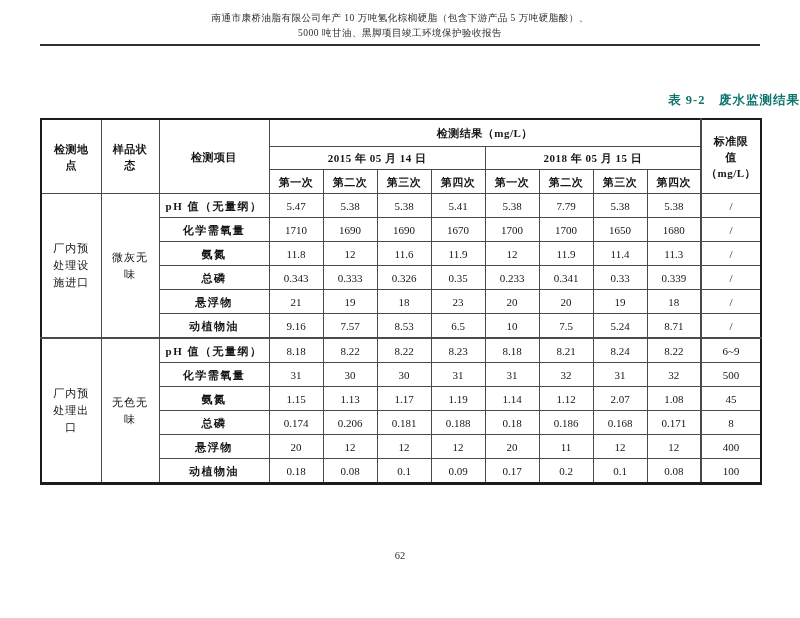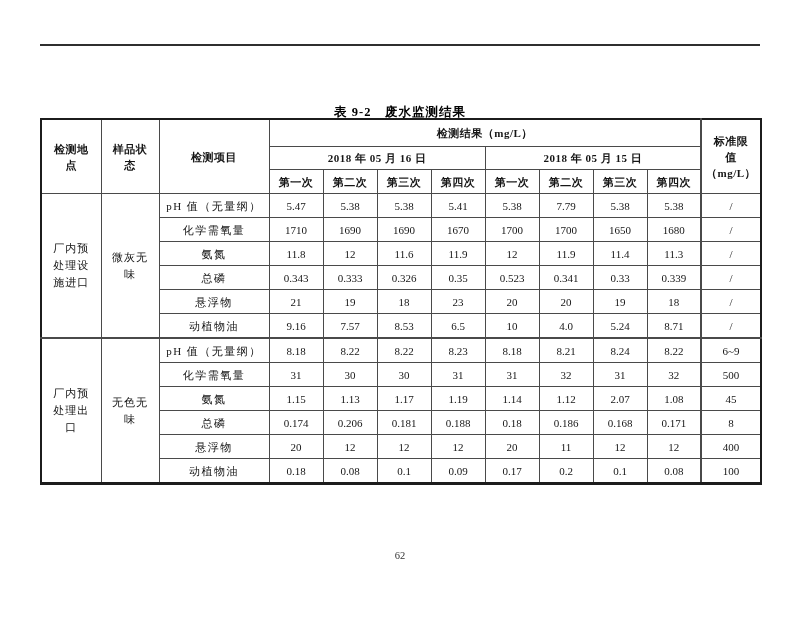--- a/index.html
+++ b/index.html
@@ -15,55 +15,57 @@
     position: absolute; top: 11px; left: 0; width: 100%;
     text-align: center; font-size: 9.5px; line-height: 15px;
     color: #2a2a2a; letter-spacing: 0.5px;
   }
   .head-rule {
     position: absolute; top: 44px; left: 40px; width: 720px;
     border-top: 2px solid #2f2f2f; height: 0;
   }
   .table-title {
     position: absolute; top: 92px; left: 0; width: 100%;
-    text-align: center; font-weight: bold; font-size: 12.5px;
-    letter-spacing: 1px; color: #000000; margin-top: 12px;
+    text-align: right; font-weight: bold; font-size: 12.5px;
+    letter-spacing: 1px; color: #0f766e;
   }
   table.mon-table {
     position: absolute; top: 118px; left: 40px; width: 720px;
     border-collapse: collapse; table-layout: fixed;
     border: 2px solid #1c1c1c; border-bottom-width: 3px;
   }
   .mon-table th, .mon-table td {
     border: 1px solid #4a4a4a;
     text-align: center; vertical-align: middle;
     font-size: 11px; padding: 0 2px;
     white-space: pre-line; line-height: 16px;
     color: #161616;
   }
   .mon-table thead th { font-weight: bold; letter-spacing: 0.5px; }
   .mon-table tr.hr1 th { height: 26px; }
   .mon-table tr.hr2 th { height: 22px; }
   .mon-table tr.hr3 th { height: 23px; }
   .mon-table tbody td { height: 23px; }
   .mon-table td.loc, .mon-table td.state { line-height: 17px; letter-spacing: 1px; }
-  .mon-table td.item { letter-spacing: 1.5px; }
+  .mon-table td.item { letter-spacing: 1.5px; font-weight: bold; }
   .mon-table .col-limit { border-left-width: 2px; }
   .mon-table tr.block-start td { border-top-width: 2px; }
   .page-number {
     position: absolute; top: 550px; left: 0; width: 100%;
     text-align: center; font-size: 10.5px; color: #333;
   }
 </style>
 </head>
 <body>
 
 <div class="page">
 
   <div class="running-head">
+    <div>南通市康桥油脂有限公司年产 10 万吨氢化棕榈硬脂（包含下游产品 5 万吨硬脂酸）、</div>
+    <div>5000 吨甘油、黑脚项目竣工环境保护验收报告</div>
   </div>
 
   <div class="head-rule"></div>
 
   <div class="table-title">表 9-2　废水监测结果</div>
 
   <table class="mon-table">
     <colgroup>
       <col style="width:60px">
         <col style="width:58px">
@@ -84,21 +86,21 @@
 点</th>
         <th rowspan="3">样品状
 态</th>
         <th rowspan="3">检测项目</th>
         <th colspan="8">检测结果（mg/L）</th>
         <th rowspan="3" class="col-limit">标准限
 值
 （mg/L）</th>
       </tr>
       <tr class="hr2">
-        <th colspan="4">2018 年 05 月 16 日</th>
+        <th colspan="4">2015 年 05 月 14 日</th>
         <th colspan="4">2018 年 05 月 15 日</th>
       </tr>
       <tr class="hr3">
         <th>第一次</th>
         <th>第二次</th>
         <th>第三次</th>
         <th>第四次</th>
         <th>第一次</th>
         <th>第二次</th>
         <th>第三次</th>
@@ -146,21 +148,21 @@
           <td class="val">11.4</td>
           <td class="val">11.3</td>
           <td class="col-limit">/</td>
         </tr>
         <tr>
           <td class="item">总磷</td>
           <td class="val">0.343</td>
           <td class="val">0.333</td>
           <td class="val">0.326</td>
           <td class="val">0.35</td>
-          <td class="val">0.523</td>
+          <td class="val">0.233</td>
           <td class="val">0.341</td>
           <td class="val">0.33</td>
           <td class="val">0.339</td>
           <td class="col-limit">/</td>
         </tr>
         <tr>
           <td class="item">悬浮物</td>
           <td class="val">21</td>
           <td class="val">19</td>
           <td class="val">18</td>
@@ -171,21 +173,21 @@
           <td class="val">18</td>
           <td class="col-limit">/</td>
         </tr>
         <tr>
           <td class="item">动植物油</td>
           <td class="val">9.16</td>
           <td class="val">7.57</td>
           <td class="val">8.53</td>
           <td class="val">6.5</td>
           <td class="val">10</td>
-          <td class="val">4.0</td>
+          <td class="val">7.5</td>
           <td class="val">5.24</td>
           <td class="val">8.71</td>
           <td class="col-limit">/</td>
         </tr>
         <tr class="block-start">
           <td class="loc" rowspan="6">厂内预
 处理出
 口</td>
           <td class="state" rowspan="6">无色无
 味</td>

